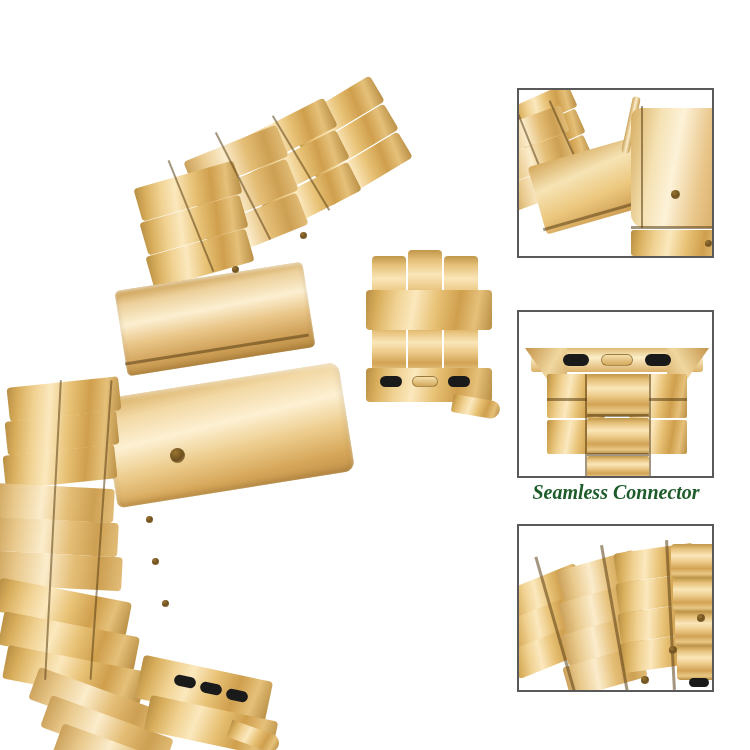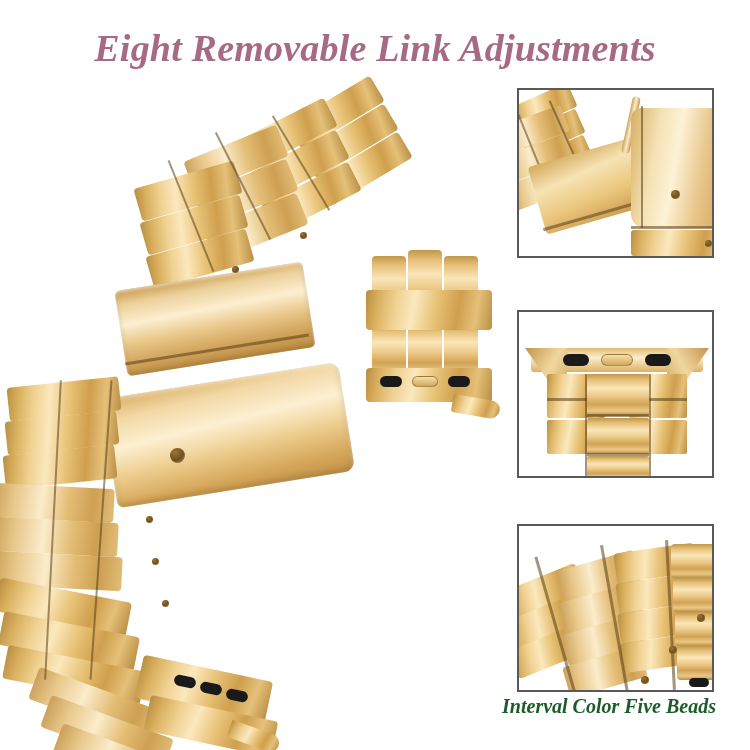--- a/index.html
+++ b/index.html
@@ -178,21 +178,20 @@
     border-radius: 4px;
   }
 
   .crop-img { position: absolute; inset: 0; }
 </style>
 </head>
 <body>
 
 <div id="page">
 
-  <div id="headline">Eight Removable Link Adjustments</div>
 
   <div id="hero">
     <div id="hero-stage">
 
       <div class="metal link-row" style="left:288px;top:18px;width:96px;height:30px;transform:rotate(-31deg);border-radius:4px;"></div>
       <div class="metal link-row" style="left:302px;top:46px;width:96px;height:30px;transform:rotate(-31deg);border-radius:4px;"></div>
       <div class="metal link-row" style="left:316px;top:74px;width:96px;height:30px;transform:rotate(-31deg);border-radius:4px;"></div>
 
       <div class="metal link-row" style="left:238px;top:38px;width:98px;height:32px;transform:rotate(-27deg);border-radius:4px;"></div>
       <div class="metal link-row" style="left:250px;top:70px;width:98px;height:32px;transform:rotate(-27deg);border-radius:4px;"></div>
@@ -320,20 +319,21 @@
 
       <div class="metal vert" style="left:68px;top:62px;width:62px;height:42px;border-radius:2px;"></div>
       <div class="metal vert" style="left:68px;top:106px;width:62px;height:36px;border-radius:2px;"></div>
       <div class="metal vert" style="left:68px;top:144px;width:62px;height:24px;border-radius:2px;"></div>
       <div class="seam" style="left:68px;top:102px;width:62px;height:3px;"></div>
       <div class="seam" style="left:68px;top:141px;width:62px;height:3px;"></div>
       <div class="seam" style="left:66px;top:62px;width:2px;height:106px;"></div>
       <div class="seam" style="left:130px;top:62px;width:2px;height:106px;"></div>
     </div>
   </div>
+  <div class="panel-caption" id="cap-2">Seamless Connector</div>
 
   <div class="panel" id="panel-3">
     <div class="crop-img">
 
       <div class="metal" style="left:-12px;top:50px;width:76px;height:30px;transform:rotate(-22deg);border-radius:4px;"></div>
       <div class="metal" style="left:-10px;top:80px;width:76px;height:30px;transform:rotate(-22deg);border-radius:4px;"></div>
       <div class="metal" style="left:-8px;top:110px;width:76px;height:30px;transform:rotate(-22deg);border-radius:4px;"></div>
 
       <div class="metal soft" style="left:40px;top:34px;width:80px;height:32px;transform:rotate(-16deg);border-radius:4px;"></div>
       <div class="metal soft" style="left:42px;top:66px;width:80px;height:32px;transform:rotate(-16deg);border-radius:4px;"></div>
@@ -353,15 +353,14 @@
       <div class="seam" style="left:36px;top:28px;width:3px;height:150px;transform:rotate(-16deg);"></div>
       <div class="seam" style="left:94px;top:18px;width:3px;height:150px;transform:rotate(-10deg);"></div>
       <div class="seam" style="left:150px;top:14px;width:3px;height:150px;transform:rotate(-3deg);"></div>
 
       <div class="hole" style="left:122px;top:150px;width:8px;height:8px;"></div>
       <div class="hole" style="left:150px;top:120px;width:8px;height:8px;"></div>
       <div class="hole" style="left:178px;top:88px;width:8px;height:8px;"></div>
       <div class="slot" style="left:170px;top:152px;width:20px;height:9px;"></div>
     </div>
   </div>
-  <div class="panel-caption" id="cap-3">Interval Color Five Beads</div>
 
 </div>
 
 </body></html>

